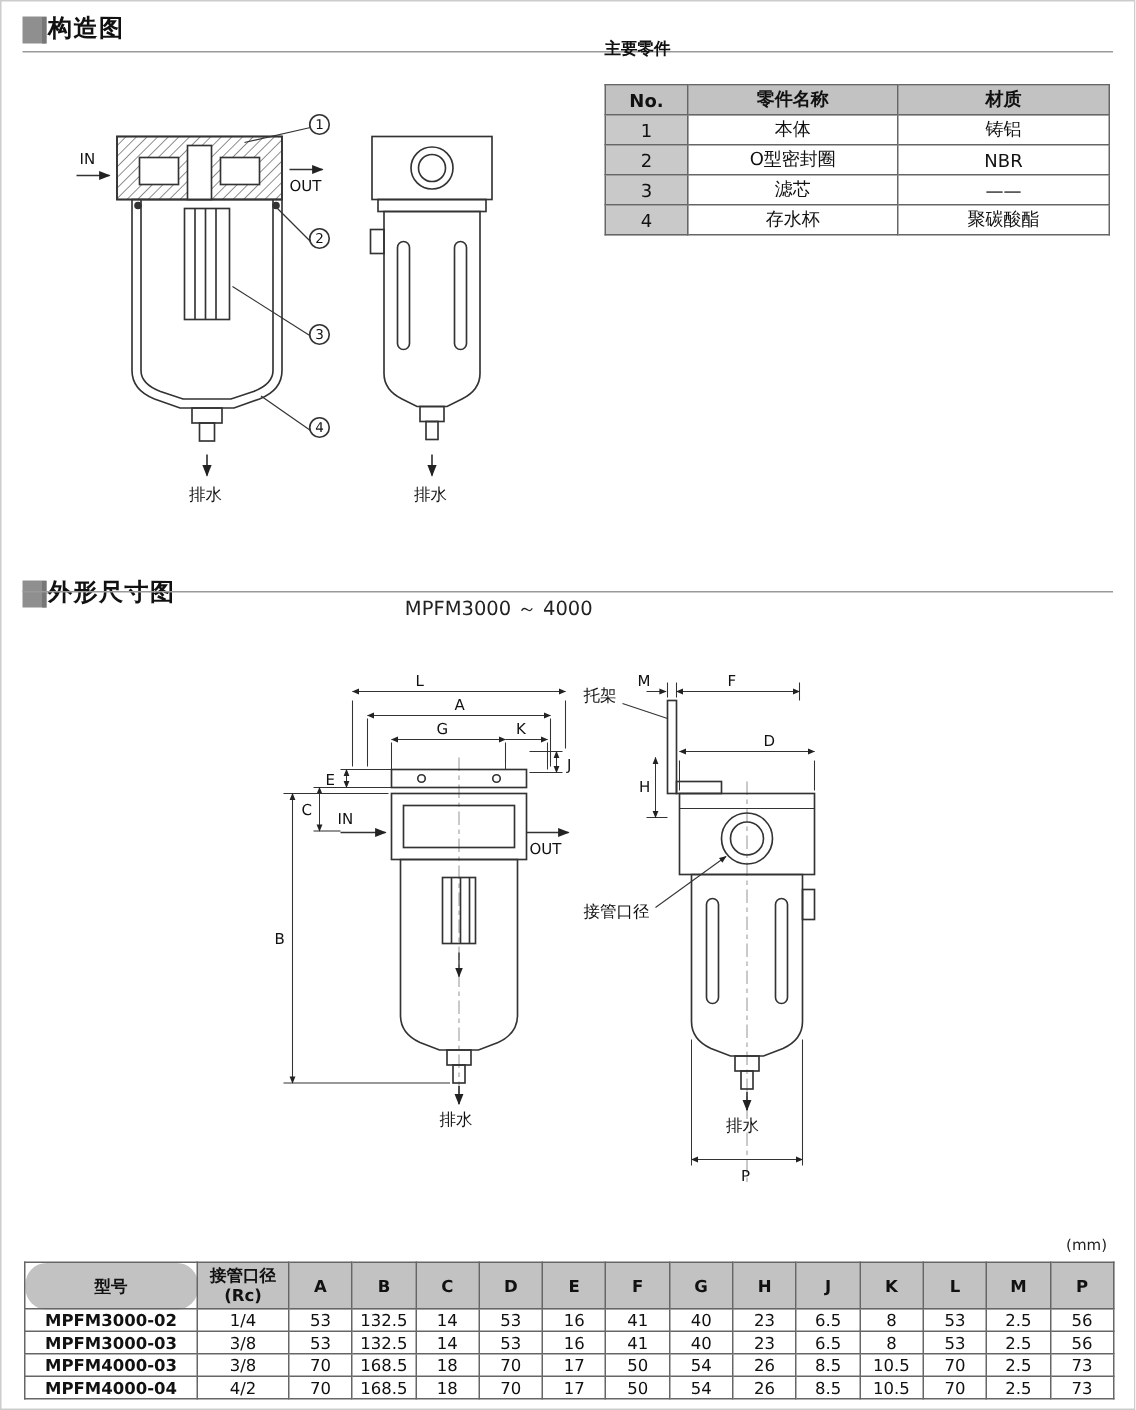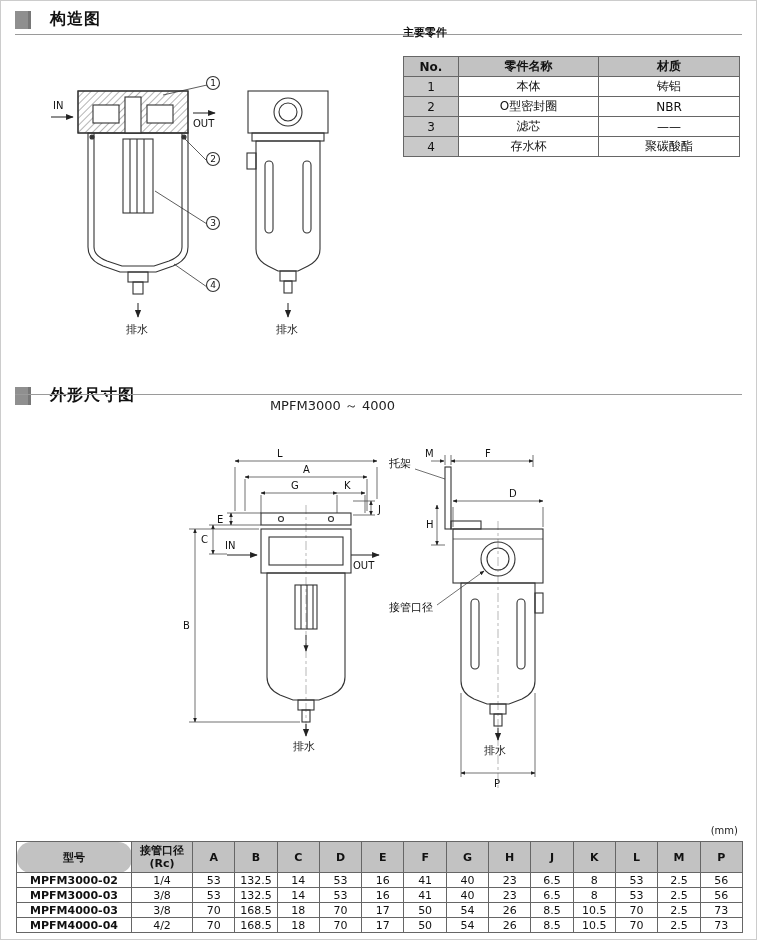--- a/index.html
+++ b/index.html
@@ -1,21 +1,21 @@
 <!DOCTYPE html>
 <html><head>
 <meta charset="utf-8">
 <style>
   html,body{margin:0;padding:0;background:#fff;}
   .page{
     position:relative;width:757px;height:940px;background:#fff;
     font-family:"DejaVu Sans","Liberation Sans",sans-serif;color:#111;
     border:1px solid #ccc;box-sizing:border-box;overflow:hidden;
   }
-  .section-header{position:absolute;left:14px;display:flex;align-items:center;gap:19px;}
+  .section-header{position:absolute;left:14px;display:flex;align-items:center;gap:1px;}
   .bullet{width:16px;height:18px;background:#8f8f8f;display:inline-block;box-shadow:inset -3px 0 0 #777;}
   .section-title{font-size:16px;font-weight:bold;letter-spacing:1px;}
   .hr{position:absolute;left:14px;right:14px;height:1px;background:#9a9a9a;}
   .parts-area{position:absolute;left:402px;top:24px;width:310px;}
   .parts-title{font-size:11px;font-weight:bold;margin-bottom:16px;}
   table{border-collapse:collapse;table-layout:fixed;}
   .parts-table{width:309px;font-size:12px;}
   .parts-table th,.parts-table td{border:1px solid #666;padding:1px 4px;height:15px;text-align:center;}
   .parts-table th{background:#c2c2c2;font-weight:bold;}
   .parts-table th:nth-child(1){width:46px;}

